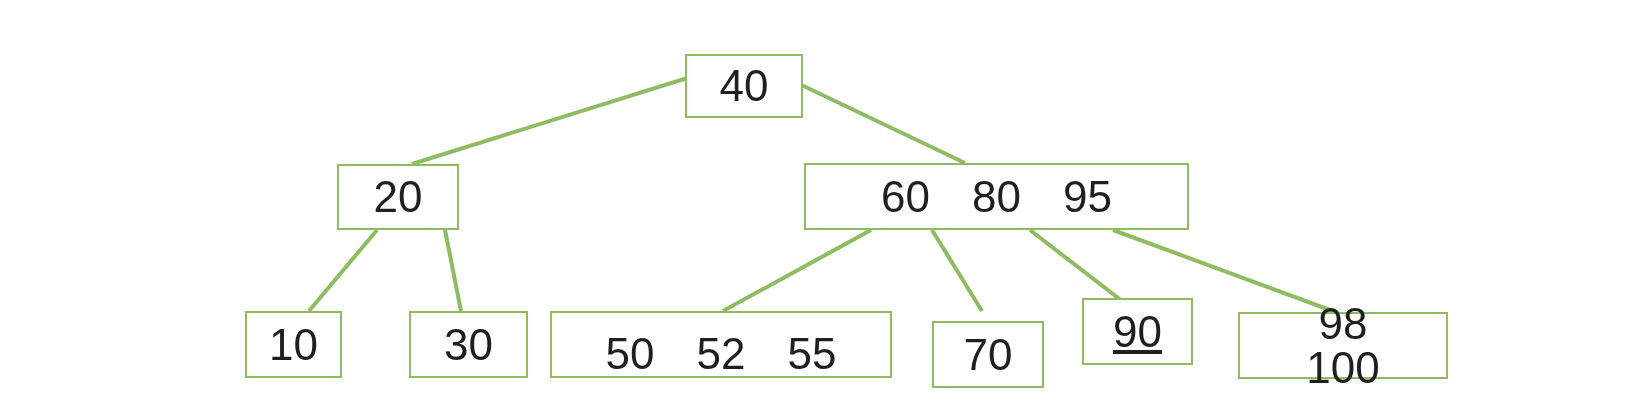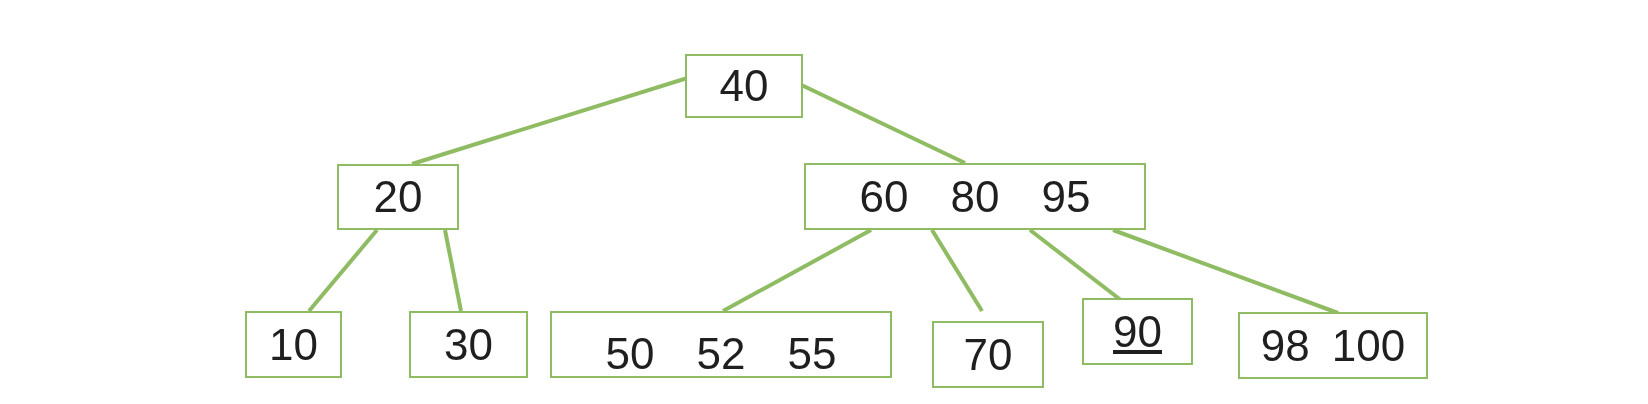--- a/index.html
+++ b/index.html
@@ -35,27 +35,27 @@
     color: var(--text);
     font-size: 44px;
     line-height: 1;
     z-index: 2;
   }
   .node.gap-sm { column-gap: 22px; }
 
   
   .n-root   { left: 685px;  top: 6px;   width: 118px; height: 64px; margin-top: 48px; }
   .n-20     { left: 337px;  top: 164px; width: 122px; height: 66px; }
-  .n-608095 { left: 804px;  top: 163px; width: 342px; height: 67px; }
+  .n-608095 { left: 804px;  top: 163px; width: 385px; height: 67px; }
   .n-10     { left: 245px;  top: 311px; width: 97px; height: 67px; }
   .n-30     { left: 409px;  top: 311px; width: 119px; height: 67px; }
   .n-505255 { left: 550px;  top: 311px; width: 342px; height: 67px; align-items: flex-end; }
   .n-70     { left: 932px;  top: 321px; width: 112px; height: 67px; }
   .n-90     { left: 1082px; top: 298px; width: 111px; height: 67px; text-decoration: underline; }
-  .n-98100  { left: 1238px; top: 312px; width: 190px; height: 67px; }
+  .n-98100  { left: 1238px; top: 312px; width: 210px; height: 67px; flex-direction: column; }
 </style>
 </head>
 <body>
 
 <div class="canvas">
 
   <svg class="edge-layer" viewBox="0 0 1648 404" xmlns="http://www.w3.org/2000/svg">
     <line x1="713" y1="70" x2="412" y2="164" stroke-width="4" stroke="#8fbc62"></line>
     <line x1="770" y1="70" x2="965" y2="163" stroke-width="4" stroke="#8fbc62"></line>
     <line x1="377" y1="230" x2="309" y2="311" stroke-width="4" stroke="#8fbc62"></line>

